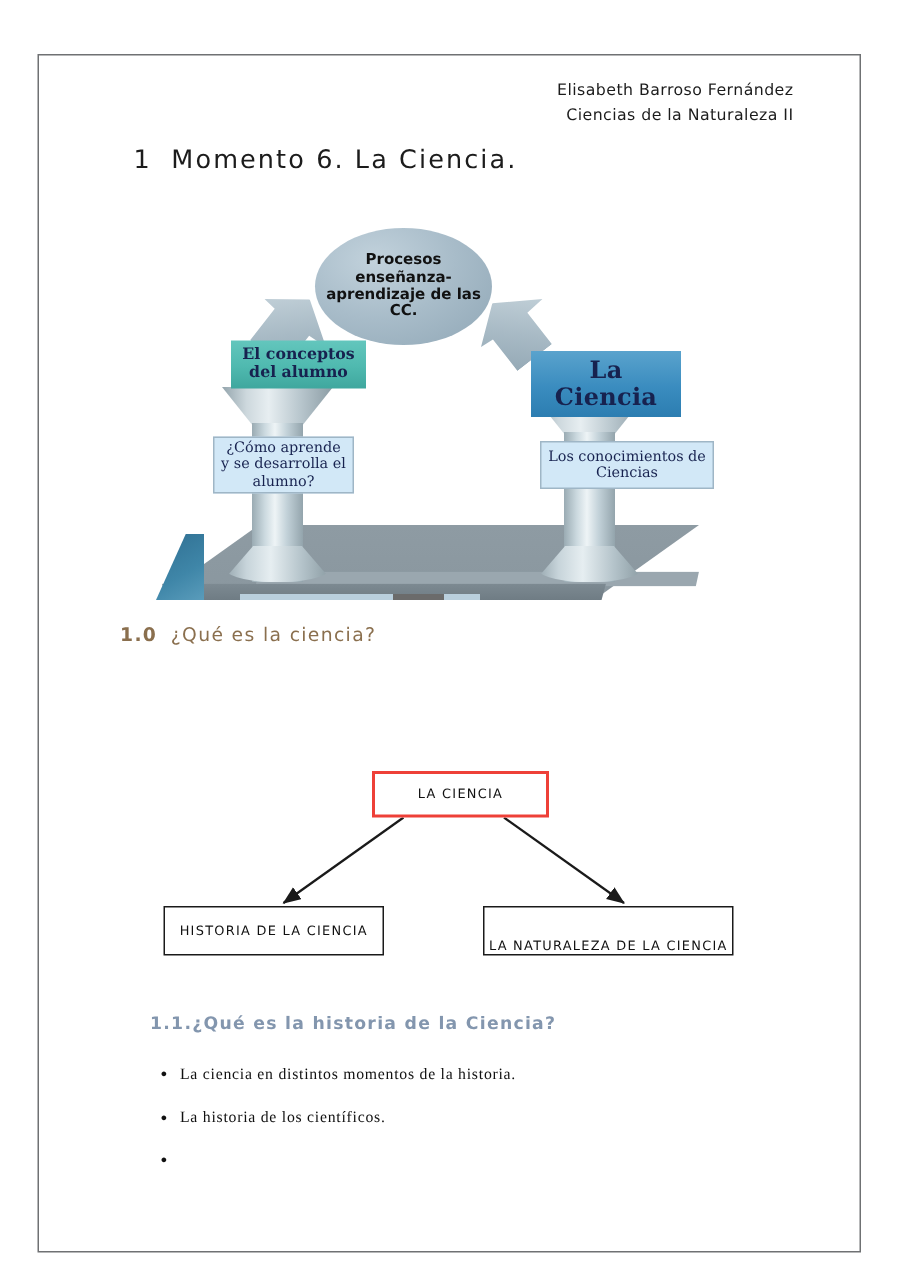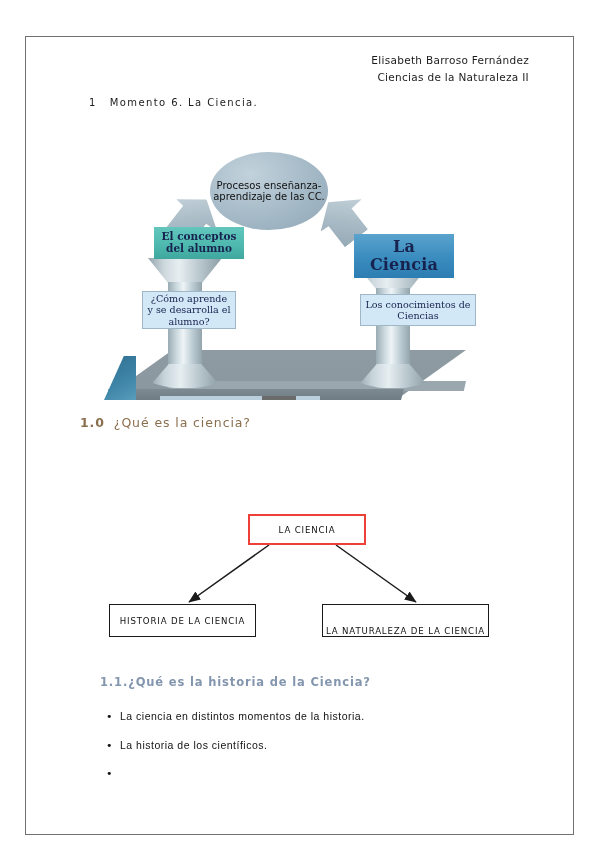--- a/index.html
+++ b/index.html
@@ -8,21 +8,21 @@
 
   
   #page{position:absolute;left:25px;top:36px;width:549px;height:799px;
         background:#fff;border:1.5px solid #6f7173;box-sizing:border-box;}
 
   
   .hdr{position:absolute;right:44px;top:15px;text-align:right;
        font-family:"DejaVu Sans",sans-serif;font-size:10.5px;color:#1c1c1c;
        line-height:17px;letter-spacing:.3px;}
 
-  .doc-title{position:absolute;left:63px;top:60px;font-size:10px;color:#1c1c1c;
+  .doc-title{position:absolute;left:63px;top:60px;font-size:17px;color:#1c1c1c;
              letter-spacing:1.4px;font-family:"DejaVu Sans",sans-serif;}
   .doc-title .num{margin-right:13px;}
 
   
   #diagram{position:absolute;left:60px;top:97px;width:420px;height:280px;}
 
   
   .slab-top{position:absolute;left:22px;top:216px;width:358px;height:46px;
      background:linear-gradient(180deg,#8e9ba3 0%,#8a979f 100%);
      clip-path:polygon(18% 0%,100% 0%,82% 100%,0% 100%);}
@@ -60,21 +60,21 @@
         font-size:16px;font-weight:700;padding:4px 8px;letter-spacing:.2px;}
   .caption{position:absolute;background:#d2e8f7;border:1px solid #9fb6c6;
         text-align:center;font-family:"DejaVu Serif",serif;color:#17224f;
         font-size:9.6px;line-height:1.18;padding:3px 4px;box-sizing:border-box;}
 
   
   .ellipse{position:absolute;left:124px;top:18px;width:118px;height:78px;
      border-radius:50%;
      background:radial-gradient(ellipse at 34% 28%,#c2d2dc 0%,#a8bcc9 48%,#90a7b6 100%);
      display:flex;align-items:center;justify-content:center;text-align:center;
-     font-family:"DejaVu Sans",sans-serif;font-size:10px;font-weight:400;color:#111;
+     font-family:"DejaVu Sans",sans-serif;font-size:10px;font-weight:700;color:#111;
      line-height:1.13;}
 
   
   .barrow{position:absolute;width:52px;height:46px;
      background:linear-gradient(135deg,#cbd8df 0%,#a8bac5 55%,#90a5b2 100%);}
   .barrow-l{left:82px;top:62px;
      clip-path:polygon(46% 0%,100% 40%,74% 42%,74% 100%,18% 100%,18% 42%,0% 40%);
      transform:rotate(38deg);}
   .barrow-r{left:232px;top:62px;
      clip-path:polygon(54% 0%,100% 40%,82% 42%,82% 100%,26% 100%,26% 42%,0% 40%);
@@ -95,21 +95,21 @@
   .fbox-red{border:2.5px solid #ee4038;}
   .fbox-blk{border:1.2px solid #1a1a1a;}
   #flow-svg{position:absolute;left:0;top:0;width:549px;height:799px;
             pointer-events:none;overflow:visible;}
 
   
   .blist{position:absolute;left:80px;top:672px;width:420px;}
   .bitem{display:flex;align-items:flex-start;margin-bottom:13.5px;}
   .bdot{width:14px;flex:0 0 14px;font-size:11px;line-height:15px;color:#111;}
   .btxt{font-size:10.5px;line-height:15px;color:#111;letter-spacing:.5px;
-        font-family:Liberation Sans, sans-serif;}
+        font-family:Liberation Serif, serif;}
 </style>
 </head>
 <body>
 
 <div id="page">
 
   <div class="hdr">
     <div>Elisabeth Barroso Fernández</div>
     <div>Ciencias de la Naturaleza II</div>
   </div>

